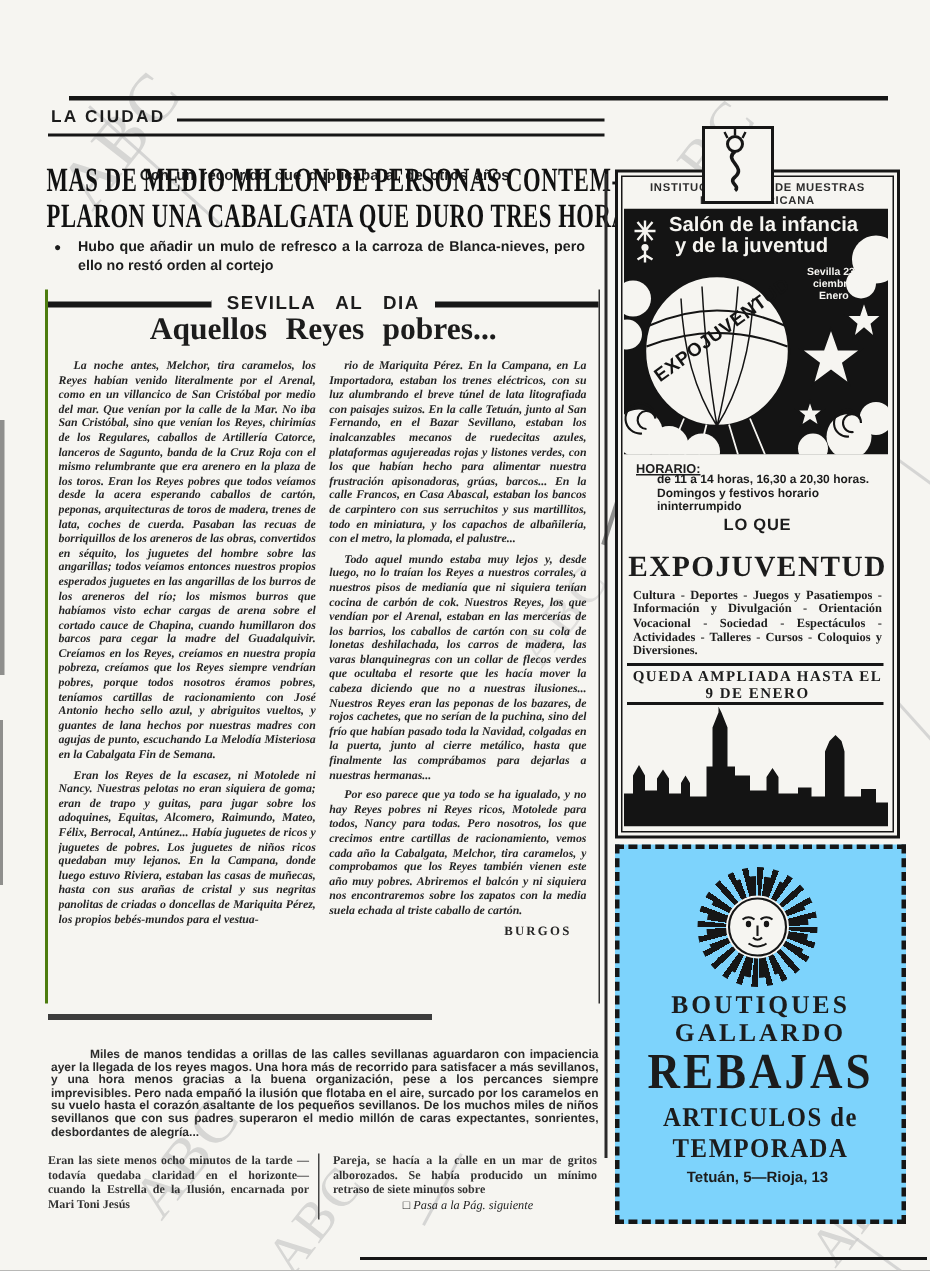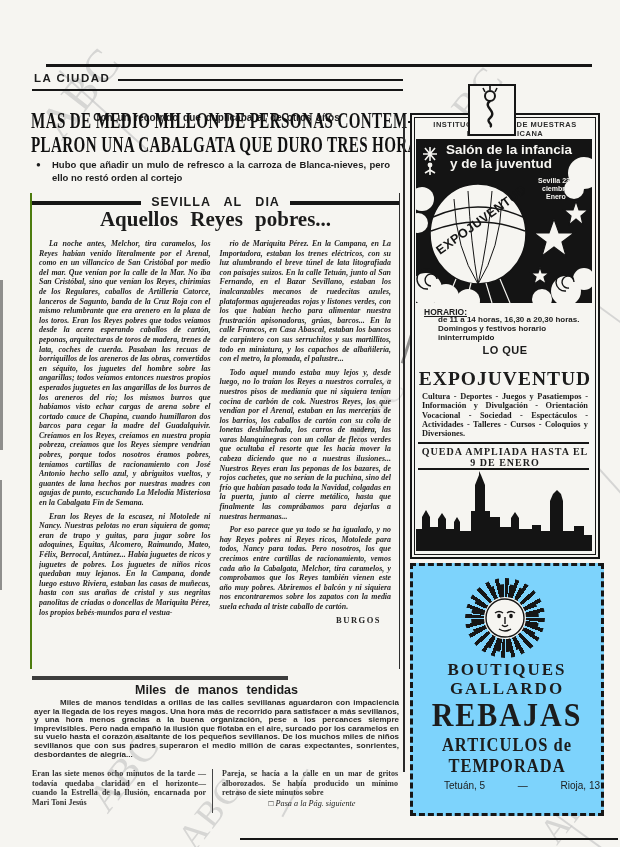--- a/index.html
+++ b/index.html
@@ -77,21 +77,21 @@
        background:repeating-conic-gradient(from 8deg,#161616 0deg 8deg,rgba(0,0,0,0) 8deg 18deg);}
   .sun-face{position:absolute;inset:19px;border-radius:50%;background:#f6f5f1;}
   .gal-name{position:absolute;left:0;width:100%;text-align:center;font-size:17px;font-weight:bold;
        letter-spacing:2px;font-family:"Liberation Serif",serif;}
   .gal-promo{position:absolute;left:0;top:130px;width:100%;text-align:center;font-size:30px;
        font-weight:900;letter-spacing:2px;font-family:"Liberation Serif",serif;
        transform:scaleY(1.12);transform-origin:top center;}
   .gal-sub{position:absolute;left:0;width:100%;text-align:center;font-size:16.5px;font-weight:bold;
        letter-spacing:1px;font-family:"Liberation Serif",serif;transform:scaleY(1.1);transform-origin:top center;}
   .gal-address{position:absolute;left:14px;top:214px;width:156px;display:flex;
-       justify-content:space-between;font-size:10px;font-weight:normal;margin-left:17px;}
+       justify-content:center;font-size:10px;font-weight:bold;}
   
   .edge{position:absolute;background:#3a3a3a;opacity:.55;}
 </style>
 </head>
 <body>
 
 <div class="page">
 
   <div class="wm" style="left:30px;top:66px;font-size:46px;">ABC</div>
   <div class="wm" style="left:424px;top:82px;font-size:40px;">ABC</div>
@@ -138,21 +138,20 @@
       <div class="col">
         <p>rio de Mariquita Pérez. En la Campana, en La Importadora, estaban los trenes eléctricos, con su luz alumbrando el breve túnel de lata litografiada con paisajes suizos. En la calle Tetuán, junto al San Fernando, en el Bazar Sevillano, estaban los inalcanzables mecanos de ruedecitas azules, plataformas agujereadas rojas y listones verdes, con los que habían hecho para alimentar nuestra frustración apisonadoras, grúas, barcos... En la calle Francos, en Casa Abascal, estaban los bancos de carpintero con sus serruchitos y sus martillitos, todo en miniatura, y los capachos de albañilería, con el metro, la plomada, el palustre...</p>
         <p>Todo aquel mundo estaba muy lejos y, desde luego, no lo traían los Reyes a nuestros corrales, a nuestros pisos de medianía que ni siquiera tenían cocina de carbón de cok. Nuestros Reyes, los que vendían por el Arenal, estaban en las mercerías de los barrios, los caballos de cartón con su cola de lonetas deshilachada, los carros de madera, las varas blanquinegras con un collar de flecos verdes que ocultaba el resorte que les hacía mover la cabeza diciendo que no a nuestras ilusiones... Nuestros Reyes eran las peponas de los bazares, de rojos cachetes, que no serían de la puchina, sino del frío que habían pasado toda la Navidad, colgadas en la puerta, junto al cierre metálico, hasta que finalmente las comprábamos para dejarlas a nuestras hermanas...</p>
         <p>Por eso parece que ya todo se ha igualado, y no hay Reyes pobres ni Reyes ricos, Motolede para todos, Nancy para todas. Pero nosotros, los que crecimos entre cartillas de racionamiento, vemos cada año la Cabalgata, Melchor, tira caramelos, y comprobamos que los Reyes también vienen este año muy pobres. Abriremos el balcón y ni siquiera nos encontraremos sobre los zapatos con la media suela echada al triste caballo de cartón.</p>
         <div class="signature">BURGOS</div>
       </div>
     </div>
   </div>
 
   <div class="abs box-bottom-rule"></div>
-  <div class="abs manos-title sans">Miles de manos tendidas</div>
   <div class="abs manos-intro sans">Miles de manos tendidas a orillas de las calles sevillanas aguardaron con impaciencia ayer la llegada de los reyes magos. Una hora más de recorrido para satisfacer a más sevillanos, y una hora menos gracias a la buena organización, pese a los percances siempre imprevisibles. Pero nada empañó la ilusión que flotaba en el aire, surcado por los caramelos en su vuelo hasta el corazón asaltante de los pequeños sevillanos. De los muchos miles de niños sevillanos que con sus padres superaron el medio millón de caras expectantes, sonrientes, desbordantes de alegría...</div>
   <div class="abs mini-col" style="left:32px;top:769px;width:174px;">Eran las siete menos ocho minutos de la tarde —todavía quedaba claridad en el horizonte— cuando la Estrella de la Ilusión, encarnada por Mari Toni Jesús</div>
   <div class="abs mini-divider"></div>
   <div class="abs mini-col" style="left:222px;top:769px;width:176px;">Pareja, se hacía a la calle en un mar de gritos alborozados. Se había producido un mínimo retraso de siete minutos sobre</div>
   <div class="abs continuation">
     <span>□</span>
     <span>Pasa a la Pág. siguiente</span>
   </div>
 
   <div class="abs main-divider"></div>

